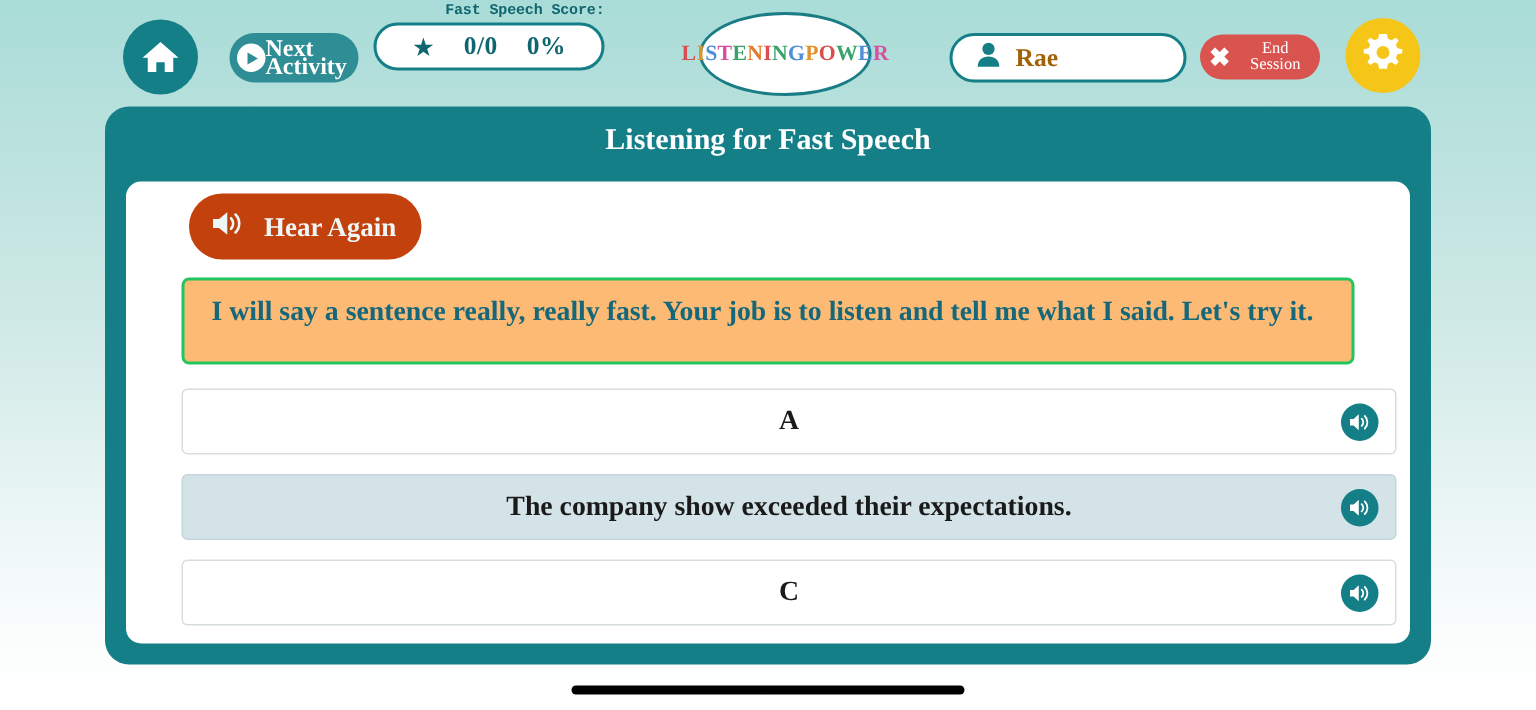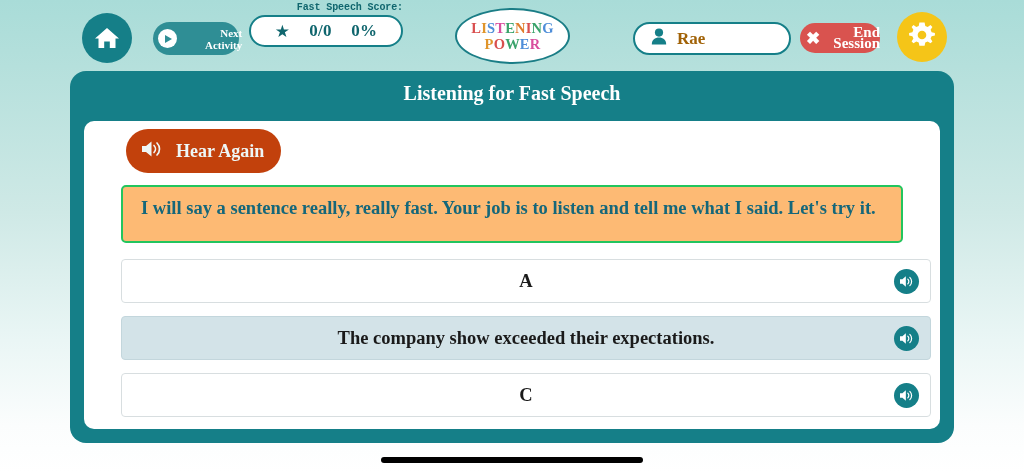--- a/index.html
+++ b/index.html
@@ -64,26 +64,25 @@
   .play-tri {
     width: 0; height: 0;
     border-left: 7px solid #2f8e95;
     border-top: 4.5px solid transparent;
     border-bottom: 4.5px solid transparent;
     margin-left: 2px;
   }
   .na-text {
     color: #ffffff;
     font-weight: bold;
-    font-size: 11px;
+    font-size: 16px;
     line-height: 12px;
-    text-align: right;
+    text-align: left;
     flex: 1 1 auto;
     padding-right: 2px;
-    padding-left: 28px;
   }
 
   .score-wrap {
     position: absolute;
     left: 249px; top: 2px;
     width: 154px;
   }
   .score-label {
     font-size: 10px;
     font-weight: bold;
@@ -113,28 +112,28 @@
   }
   .score-frac, .score-pct {
     color: #10666e;
     font-weight: bold;
     font-size: 17px;
     letter-spacing: 0.3px;
   }
 
   .logo {
     position: absolute;
-    left: 455px; top: 8px;
+    left: 466px; top: 8px;
     width: 115px; height: 56px;
     border-radius: 50%;
     background: #ffffff;
     border: 2.5px solid #1a7d86;
     box-sizing: border-box;
     display: flex;
-    flex-direction: column;
+    flex-direction: row;
     align-items: center;
     justify-content: center;
     line-height: 15px;
   }
   .logo-row { white-space: nowrap; }
   .logo-row span {
     font-weight: bold;
     font-size: 14.5px;
     letter-spacing: 0.2px;
   }
@@ -171,24 +170,24 @@
   }
   .x-glyph {
     color: #ffffff;
     font-size: 17px;
     font-weight: bold;
     line-height: 17px;
     flex: 0 0 auto;
   }
   .es-text {
     color: #ffffff;
-    font-weight: bold;
-    font-size: 15px;
+    font-weight: normal;
+    font-size: 11px;
     line-height: 11px;
-    text-align: right;
+    text-align: center;
     flex: 1 1 auto;
   }
 
   .gear-btn {
     position: absolute;
     left: 897px; top: 12px;
     width: 50px; height: 50px;
     border-radius: 50%;
     background: #f5c518;
     display: flex;

